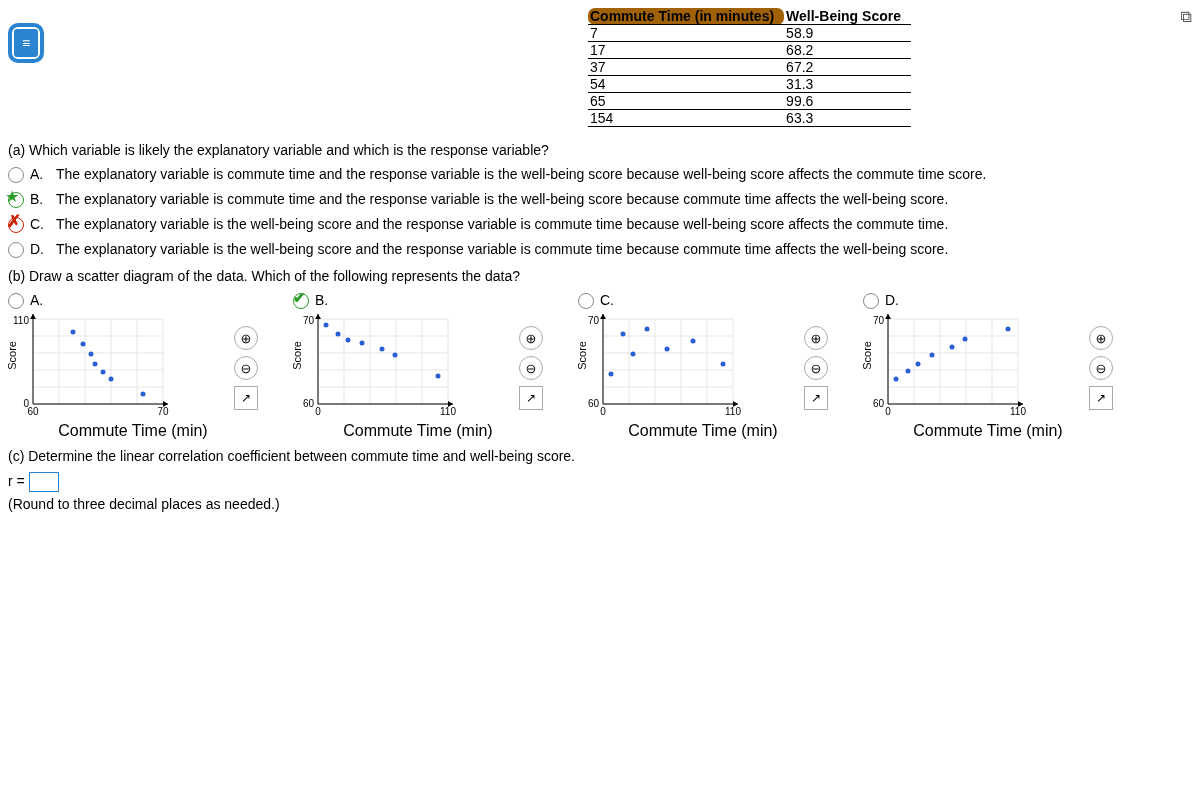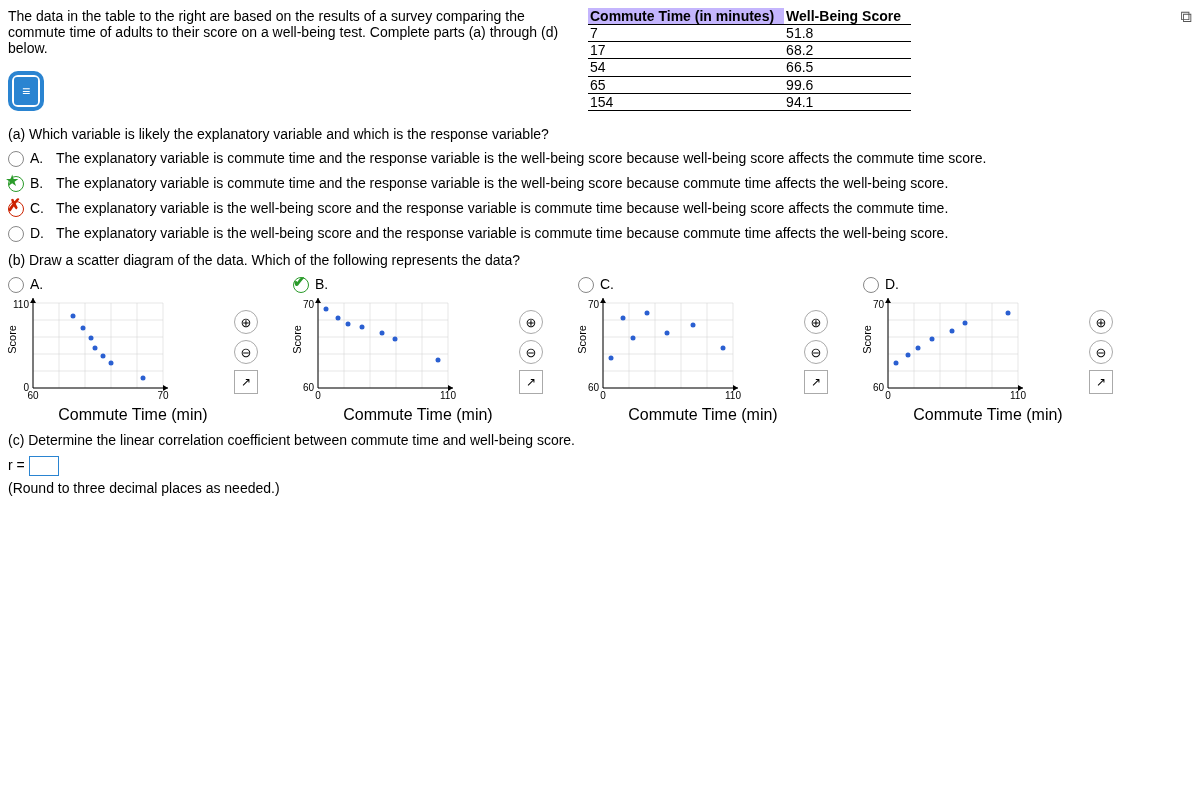--- a/index.html
+++ b/index.html
@@ -45,21 +45,22 @@
     border-collapse: collapse;
     font-size: 14px;
   }
   .data-table th {
     font-weight: bold;
     text-align: left;
     border-bottom: 1px solid #000;
     padding: 0 10px 0 2px;
   }
   .th-highlight {
-    background: #c4b5fd;
+    background: #a16207;
+    border-radius: 7px;
   }
   .data-table td {
     border-bottom: 1px solid #000;
     padding: 0 10px 0 2px;
   }
   .copy-icon {
     position: absolute;
     right: 0;
     top: 0;
     color: #555;
@@ -183,55 +184,58 @@
     font-size: 16px;
     text-align:center;
     margin-top:-2px;
   }
 </style>
 </head>
 <body>
 
 <div class="top-section">
   <div class="intro-text">
-    <div>The data in the table to the right are based on the results of a survey comparing the commute time of adults to their score on a well-being test. Complete parts (a) through (d) below.</div>
     <div class="link-row">
       <div class="link-icon-wrapper">
         <div class="link-icon-inner">≡</div>
       </div>
     </div>
   </div>
 
   <table class="data-table">
     <thead>
       <tr>
         <th class="th-highlight">Commute Time (in minutes)</th>
         <th style="vertical-align:bottom">Well-Being Score</th>
       </tr>
     </thead>
     <tbody id="table-body">
         <tr>
           <td>7</td>
-          <td>51.8</td>
+          <td>58.9</td>
         </tr>
         <tr>
           <td>17</td>
           <td>68.2</td>
         </tr>
         <tr>
+          <td>37</td>
+          <td>67.2</td>
+        </tr>
+        <tr>
           <td>54</td>
-          <td>66.5</td>
+          <td>31.3</td>
         </tr>
         <tr>
           <td>65</td>
           <td>99.6</td>
         </tr>
         <tr>
           <td>154</td>
-          <td>94.1</td>
+          <td>63.3</td>
         </tr>
       </tbody>
   </table>
 
   <span class="copy-icon">⧉</span>
 </div>
 
 <div class="part-a">
   <div style="margin-bottom:8px">(a) Which variable is likely the explanatory variable and which is the response variable?</div>
   <div class="choice-row">

